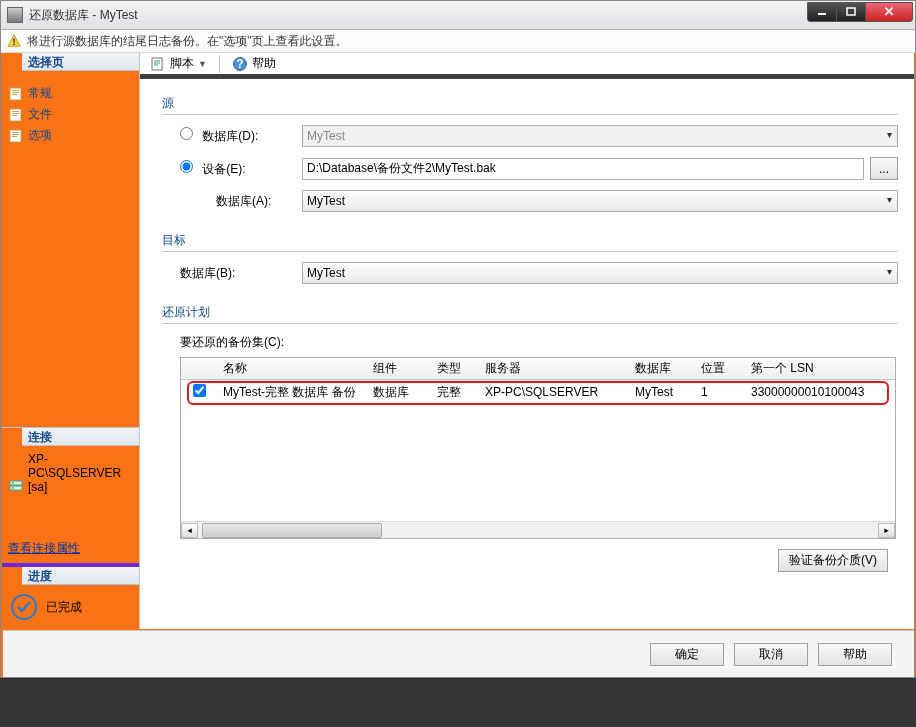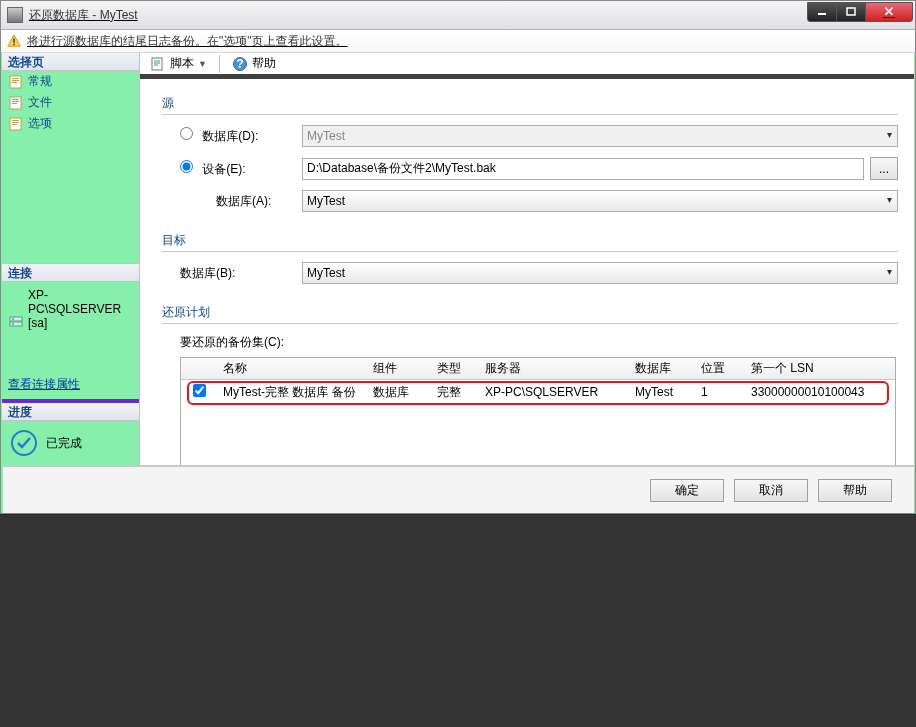--- a/index.html
+++ b/index.html
@@ -1,35 +1,35 @@
 <!DOCTYPE html>
 <html><head>
   <meta charset="utf-8">
   <style>
     * { margin:0; padding:0; box-sizing:border-box; font-family:"Microsoft YaHei","Segoe UI",Tahoma,sans-serif; font-size:12px; }
     body { background:#333; width:916px; height:727px; overflow:hidden; }
-    .window { position:absolute; top:0; left:0; width:916px; height:514px; background:#86efac; border:1px solid #888; box-shadow:0 0 0 1px rgba(0,0,0,.2);text-decoration:underline; }
+    .window { position:absolute; top:0; left:0; width:916px; height:678px; background:#f97316; border:1px solid #888; box-shadow:0 0 0 1px rgba(0,0,0,.2); }
     
     .titlebar { height:29px; background:linear-gradient(#f4f4f6,#e0e0e4); display:flex; align-items:center; border-bottom:1px solid #b0b0b0; }
     .title-ico { width:16px; height:16px; margin:0 6px; background:linear-gradient(#ccc,#777); border:1px solid #666; }
     .titlebar .txt { flex:1; color:#333; }
     .winbtns { display:flex; height:20px; margin-right:2px; margin-top:-7px; }
     .winbtn { width:30px; height:20px; border:1px solid #555; margin-left:-1px; display:flex; align-items:center; justify-content:center; font-family:Arial; font-size:10px; color:#eee; }
     .winbtn.min { background:linear-gradient(#555,#222); border-radius:0 0 0 3px; }
     .winbtn.max { background:linear-gradient(#555,#222); }
     .winbtn.close { width:48px; background:linear-gradient(#e67,#c22); border-radius:0 0 3px 0; font-size:13px; font-weight:bold; }
     
     .warnbar { height:23px; background:linear-gradient(#fff,#f8f8f8); border-bottom:1px solid #d9d9d9; display:flex; align-items:center; padding:0 6px; color:#333; }
     .warn-ico { width:14px; height:14px; margin-right:6px; }
     .warn-ico svg { display:block; }
     
     .body { position:absolute; top:52px; left:1px; right:1px; bottom:48px; display:flex; }
     .sidebar { width:198px; border-right:1px solid #c0c4c8; display:flex; flex-direction:column; }
-    .sb-head { height:18px; background:linear-gradient(#f0f4f8,#e0e6ec); border-bottom:1px solid #c0c4c8; padding:1px 6px; color:#14478f; font-weight:bold; }
-    .sb-list { flex:0 0 auto; padding:0 0; }
+    .sb-head { height:18px; background:linear-gradient(#f0f4f8,#e0e6ec); border-bottom:1px solid #c0c4c8; padding:1px 6px; color:#14478f; font-weight:bold;margin-left:20px; }
+    .sb-list { flex:0 0 auto; padding:12px 0; }
     .sb-item { display:flex; align-items:center; padding:2px 6px; color:#14478f; cursor:pointer; }
     .sb-ico { width:16px; height:16px; margin-right:4px; }
     .sb-ico svg { width:16px; height:16px; display:block; }
     .sb-flex { flex:1; }
     .sb-conn { border-top:1px solid #c0c4c8; }
     .sb-conn-row { display:flex; align-items:flex-end; padding:6px 6px 2px; }
     .sb-link { color:#0033aa; text-decoration:underline; padding:4px 6px 6px; display:inline-block; cursor:pointer; }
     .sb-prog { border-top:4px solid #6d28d9; }
     .sb-prog-row { display:flex; align-items:center; padding:8px; gap:8px; }
     .prog-ico { width:28px; height:28px; }

